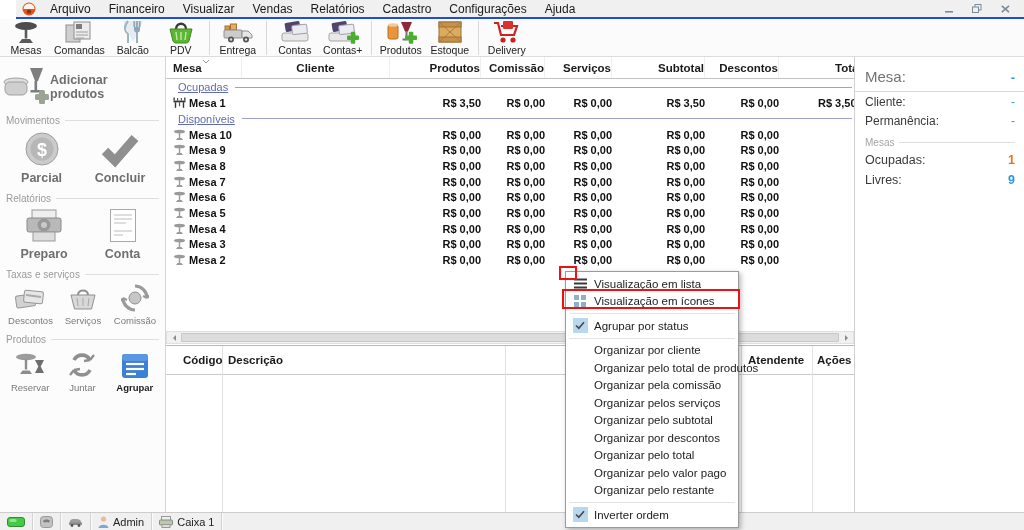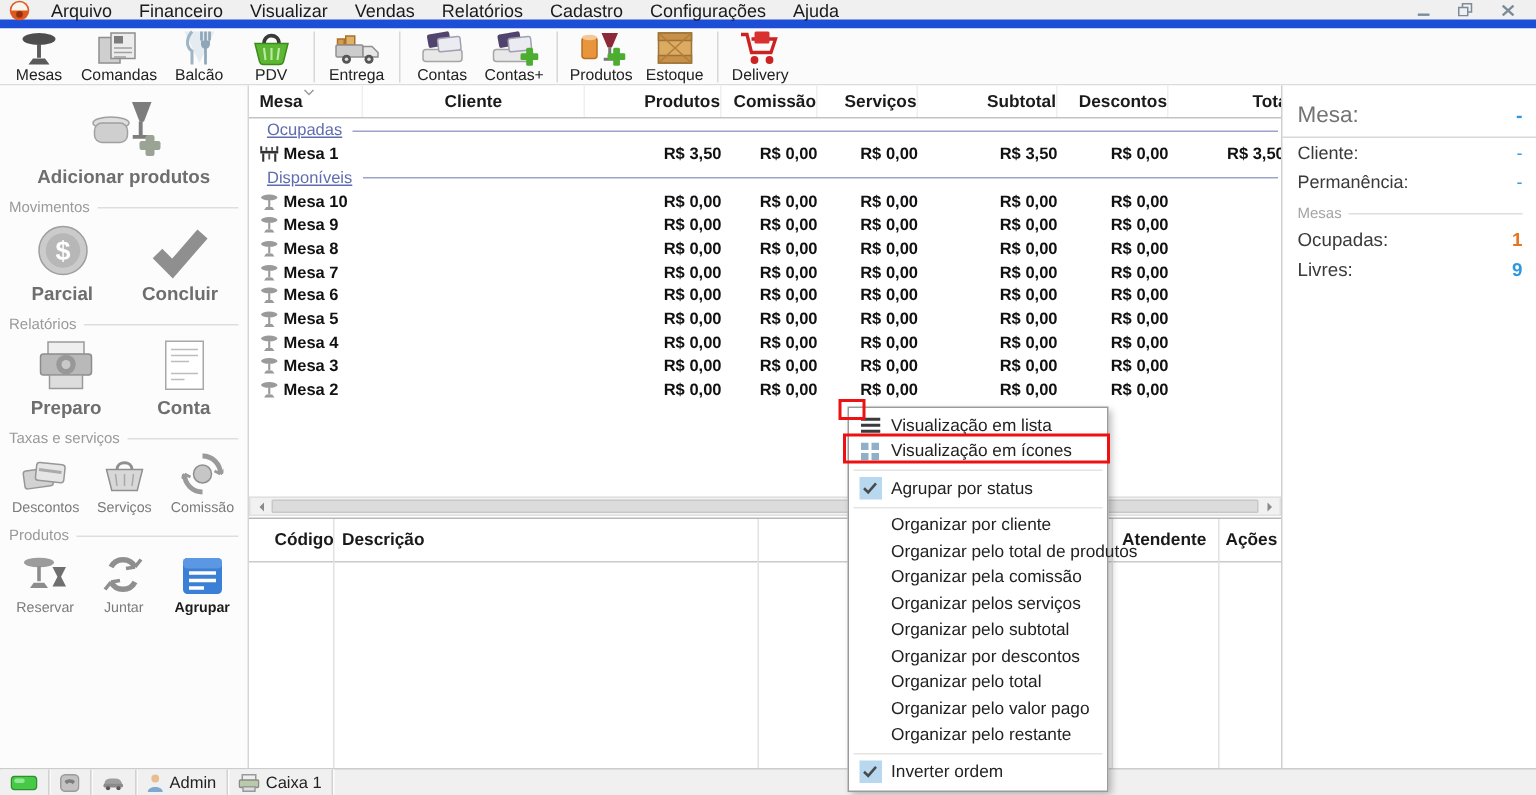--- a/index.html
+++ b/index.html
@@ -8,23 +8,23 @@
     position: relative;
     font-family: "Liberation Sans", sans-serif;
     background: #fff;
     overflow: hidden;
     color: #1a1a1a;
   }
   svg { display:block; }
 
   
   #titlebar {
-    position:absolute; top:0; left:0; right:0; height:19px;
+    position:absolute; top:0; left:16px; right:0; height:19px;
     background:#f0f0f0; display:flex; align-items:center;
-    border-bottom:6px solid #1d4ed8;
+    border-bottom:2px solid #1d4ed8;
   }
   #app-icon { margin:0 5px 0 6px; }
   .menu-item { font-size:12px; color:#1a1a1a; padding:2px 9px; white-space:nowrap; cursor:default; }
   #win-controls { margin-left:auto; display:flex; align-items:center; gap:10px; padding-right:10px; }
   .win-btn { width:18px; height:14px; display:flex; align-items:center; justify-content:center; }
 
   
   #toolbar {
     position:absolute; top:19px; left:0; right:0; height:38px;
     background:#fbfbfb; border-bottom:1px solid #dcdcdc;
@@ -33,21 +33,21 @@
   .tb-item { min-width:48px; padding:0 4px; height:36px; display:flex; flex-direction:column; align-items:center; justify-content:flex-end; cursor:pointer; }
   .tb-item .tb-ic { height:24px; display:flex; align-items:flex-end; }
   .tb-item .tb-lbl { font-size:10.5px; color:#222; line-height:11px; margin-top:1px; white-space:nowrap; }
   .tb-sep { width:1px; height:34px; background:#d8d8d8; margin:0 4px; }
 
   
   #sidebar {
     position:absolute; top:57px; left:0; width:166px; bottom:18px;
     background:#fcfcfc; border-right:1px solid #d6d6d6; overflow:hidden;
   }
-  .sb-add { display:flex; flex-direction:column; align-items:center; padding-top:6px; cursor:pointer; }
+  .sb-add { display:flex; flex-direction:row; align-items:center; padding-top:6px; cursor:pointer; }
   .sb-add-label { font-size:12.5px; font-weight:bold; color:#6e6e6e; margin-top:4px; }
   .sb-sec { display:flex; align-items:center; margin:8px 6px 2px 6px; }
   .sb-sec-t { font-size:10px; color:#9a9a9a; white-space:nowrap; }
   .sb-sec-line { flex:1; height:1px; background:#dedede; margin-left:5px; }
   .sb-row { display:flex; justify-content:space-around; align-items:flex-end; padding:2px 4px 0 4px; }
   .sb-btn { display:flex; flex-direction:column; align-items:center; cursor:pointer; min-width:44px; }
   .sb-lbl { font-size:12.5px; font-weight:bold; color:#6e6e6e; margin-top:3px; }
   .sb-lbl-sm { font-size:9.5px; color:#7a7a7a; margin-top:3px; }
   .sb-lbl-active { color:#1d1d1d; font-weight:bold; }
 

